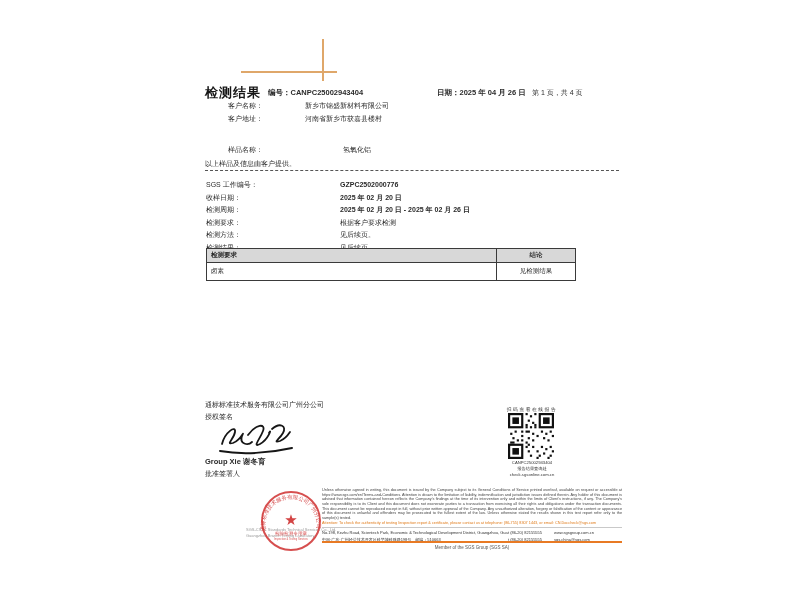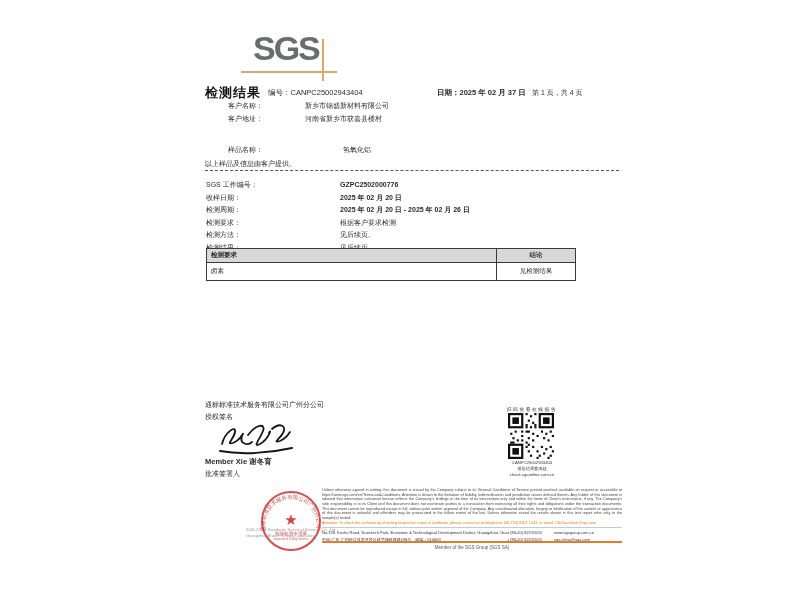--- a/index.html
+++ b/index.html
@@ -7,21 +7,21 @@
         font-family:"Liberation Sans","DejaVu Sans",sans-serif;color:#2b2b2b;}
   .abs{position:absolute;}
 
   
   .logo-text{left:253px;top:31px;font-size:34px;font-weight:700;color:#6b6c6e;letter-spacing:-2px;line-height:1;}
   .logo-hline{left:241px;top:71px;width:96px;height:2px;background:#dfa76a;}
   .logo-vline{left:322px;top:39px;width:2px;height:42px;background:#dfa76a;}
 
   
   .rpt-title{left:205px;top:84px;font-size:13px;font-weight:700;color:#151515;letter-spacing:1px;}
-  .rpt-no{left:268px;top:88px;font-size:7.5px;font-weight:400;}
+  .rpt-no{left:268px;top:88px;font-size:7.5px;font-weight:700;}
   .rpt-date{left:437px;top:88px;font-size:7.5px;font-weight:700;}
   .rpt-page{left:532px;top:88px;font-size:7px;}
 
   .kv{font-size:7px;white-space:nowrap;}
   .kv .lbl{display:inline-block;}
   .client-row .lbl{width:77px;}
   .client-name{left:228px;top:101px;}
   .client-addr{left:228px;top:114px;}
   .sample-row{left:228px;top:145px;}
   .sample-row .lbl{width:115px;}
@@ -67,27 +67,26 @@
   .tel-cell{width:46px;}
   .site-cell{flex:1;}
   .orange-bar{left:322px;top:541px;width:300px;height:2px;background:#e87a24;}
   .member{left:322px;top:545px;width:300px;text-align:center;font-size:4.5px;color:#555;}
 </style>
 </head>
 <body>
 
 <div class="page">
 
-  <div class="abs logo-text">SGS</div>
   <div class="abs logo-hline"></div>
   <div class="abs logo-vline"></div>
 
   <div class="abs rpt-title">检测结果</div>
   <div class="abs rpt-no"><span>编号：</span><span>CANPC25002943404</span></div>
-  <div class="abs rpt-date"><span>日期：</span><span>2025 年 02 月 37 日</span></div>
+  <div class="abs rpt-date"><span>日期：</span><span>2025 年 04 月 26 日</span></div>
   <div class="abs rpt-page">第 1 页，共 4 页</div>
 
   <div class="abs kv client-row client-name">
     <span class="lbl">客户名称：</span><span>新乡市锦盛新材料有限公司</span>
   </div>
   <div class="abs kv client-row client-addr">
     <span class="lbl">客户地址：</span><span>河南省新乡市获嘉县楼村</span>
   </div>
 
   <div class="abs kv sample-row">
@@ -129,21 +128,21 @@
   <div class="abs sig-company">通标标准技术服务有限公司广州分公司</div>
   <div class="abs sig-auth">授权签名</div>
   <svg class="abs sig-svg" viewBox="0 0 88 38" aria-hidden="true">
     <g fill="none" stroke="#161616" stroke-width="1.8" stroke-linecap="round">
       <path d="M10,24 C13,12 24,5 23,12 C22,19 13,25 21,23 C29,20 33,9 30,16 C27,24 36,26 40,22"></path>
       <path d="M36,15 C44,4 54,3 51,11 C48,19 40,28 48,24 C57,19 60,7 57,13"></path>
       <path d="M60,9 C68,2 75,6 71,13 C67,20 60,23 68,21 C73,19 76,15 78,12"></path>
       <path d="M8,31 C30,35 58,33 80,28" stroke-width="2"></path>
     </g>
   </svg>
-  <div class="abs sig-name">Member Xie 谢冬育</div>
+  <div class="abs sig-name">Group Xie 谢冬育</div>
   <div class="abs sig-role">批准签署人</div>
 
   <div class="abs qr-scan">扫码查看在线报告</div>
   <svg class="abs qr-svg" viewBox="0 0 42 42" aria-hidden="true">
     <rect x="0" y="0" width="42" height="42" fill="#fff"></rect>
     <g fill="#111">
       <rect x="0" y="0" width="14" height="14"></rect>
         <rect x="28" y="0" width="14" height="14"></rect>
         <rect x="0" y="28" width="14" height="14"></rect>
     </g>

